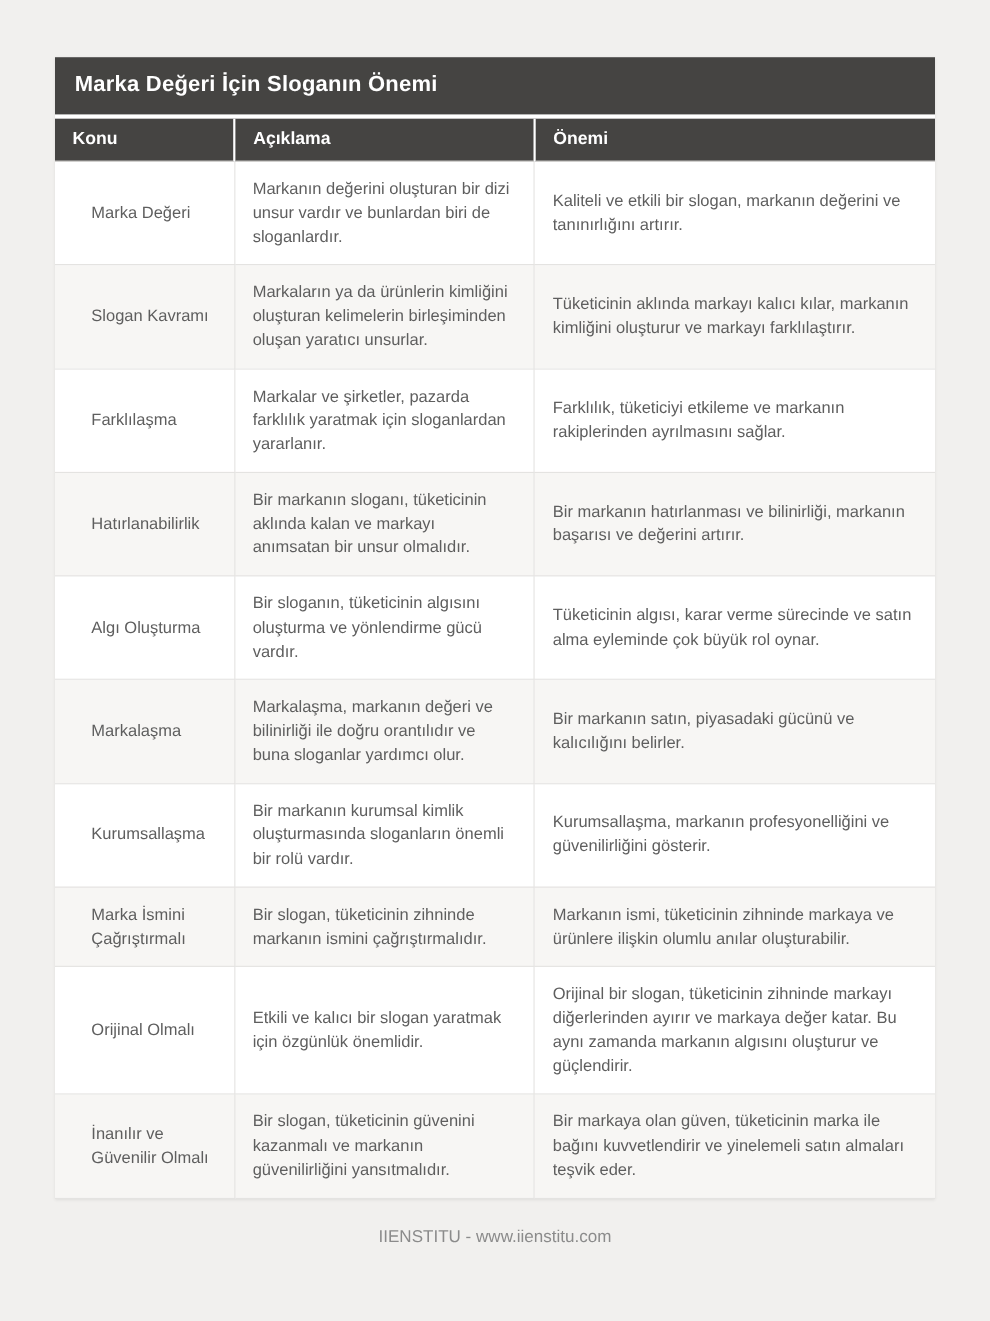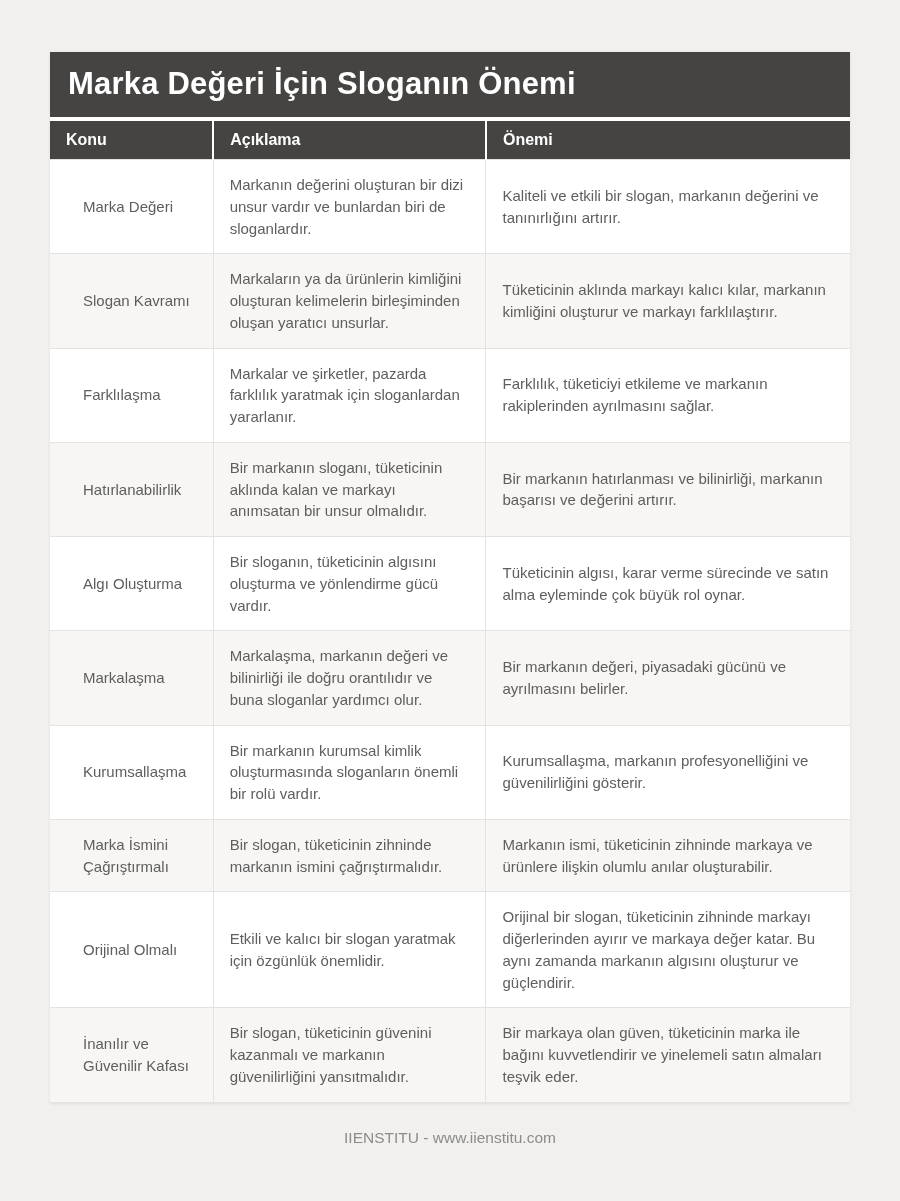--- a/index.html
+++ b/index.html
@@ -15,21 +15,21 @@
     padding: 52px 50px 0 50px;
   }
   .card {
     width: 800px;
     background: #ffffff;
     box-shadow: 0 1px 3px rgba(0,0,0,0.08);
   }
   .title-bar {
     background: #454442;
     color: #ffffff;
-    font-size: 31px;
+    font-size: 20px;
     font-weight: bold;
     padding: 14px 18px 15px 18px;
     letter-spacing: 0.2px;
     border-bottom: 4px solid #ffffff;
   }
   table.info-table {
     width: 100%;
     border-collapse: collapse;
     table-layout: fixed;
   }
@@ -112,21 +112,21 @@
 
   <tr>
     <td>Algı Oluşturma</td>
     <td>Bir sloganın, tüketicinin algısını oluşturma ve yönlendirme gücü vardır.</td>
     <td>Tüketicinin algısı, karar verme sürecinde ve satın alma eyleminde çok büyük rol oynar.</td>
   </tr>
 
   <tr>
     <td>Markalaşma</td>
     <td>Markalaşma, markanın değeri ve bilinirliği ile doğru orantılıdır ve buna sloganlar yardımcı olur.</td>
-    <td>Bir markanın değeri, piyasadaki gücünü ve ayrılmasını belirler.</td>
+    <td>Bir markanın satın, piyasadaki gücünü ve kalıcılığını belirler.</td>
   </tr>
 
   <tr>
     <td>Kurumsallaşma</td>
     <td>Bir markanın kurumsal kimlik oluşturmasında sloganların önemli bir rolü vardır.</td>
     <td>Kurumsallaşma, markanın profesyonelliğini ve güvenilirliğini gösterir.</td>
   </tr>
 
 
   <tr>
@@ -135,21 +135,21 @@
     <td>Markanın ismi, tüketicinin zihninde markaya ve ürünlere ilişkin olumlu anılar oluşturabilir.</td>
   </tr>
 
   <tr>
     <td>Orijinal Olmalı</td>
     <td>Etkili ve kalıcı bir slogan yaratmak için özgünlük önemlidir.</td>
     <td>Orijinal bir slogan, tüketicinin zihninde markayı diğerlerinden ayırır ve markaya değer katar. Bu aynı zamanda markanın algısını oluşturur ve güçlendirir.</td>
   </tr>
 
   <tr>
-    <td>İnanılır ve Güvenilir Kafası</td>
+    <td>İnanılır ve Güvenilir Olmalı</td>
     <td>Bir slogan, tüketicinin güvenini kazanmalı ve markanın güvenilirliğini yansıtmalıdır.</td>
     <td>Bir markaya olan güven, tüketicinin marka ile bağını kuvvetlendirir ve yinelemeli satın almaları teşvik eder.</td>
   </tr>
 </tbody>
     </table>
   </div>
 
   <div class="footer">IIENSTITU - www.iienstitu.com</div>
 </div>
 

